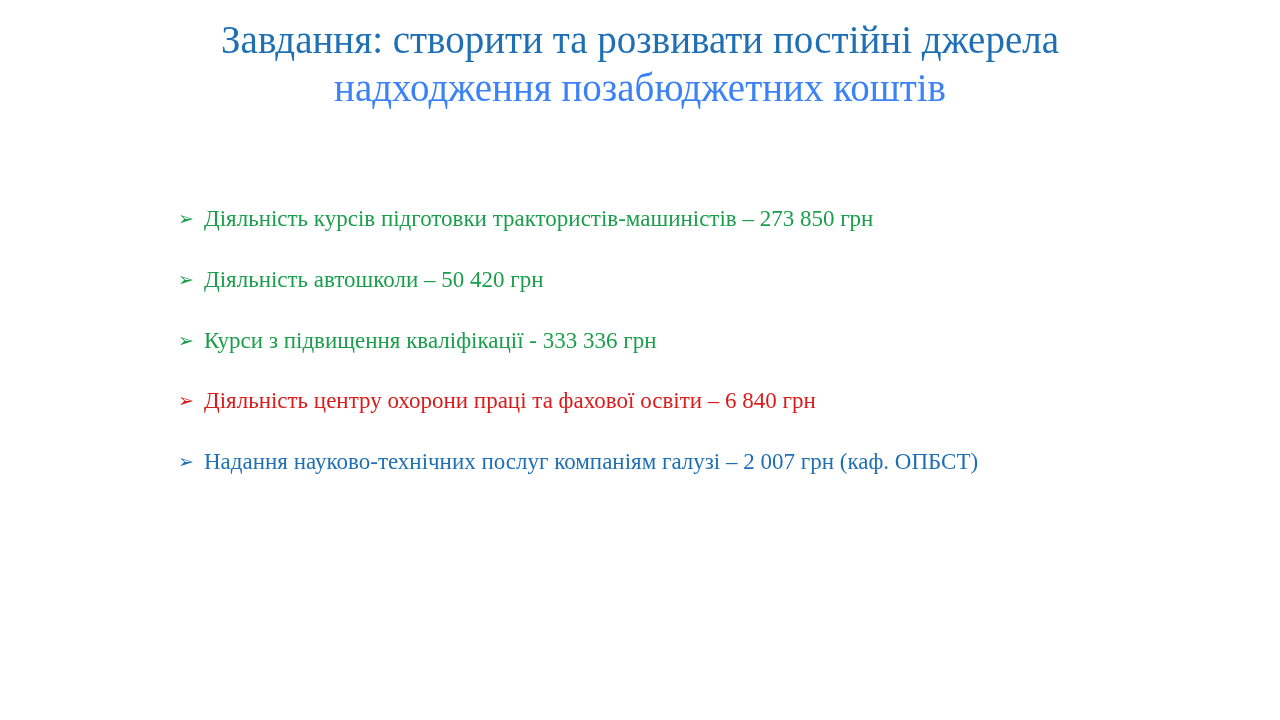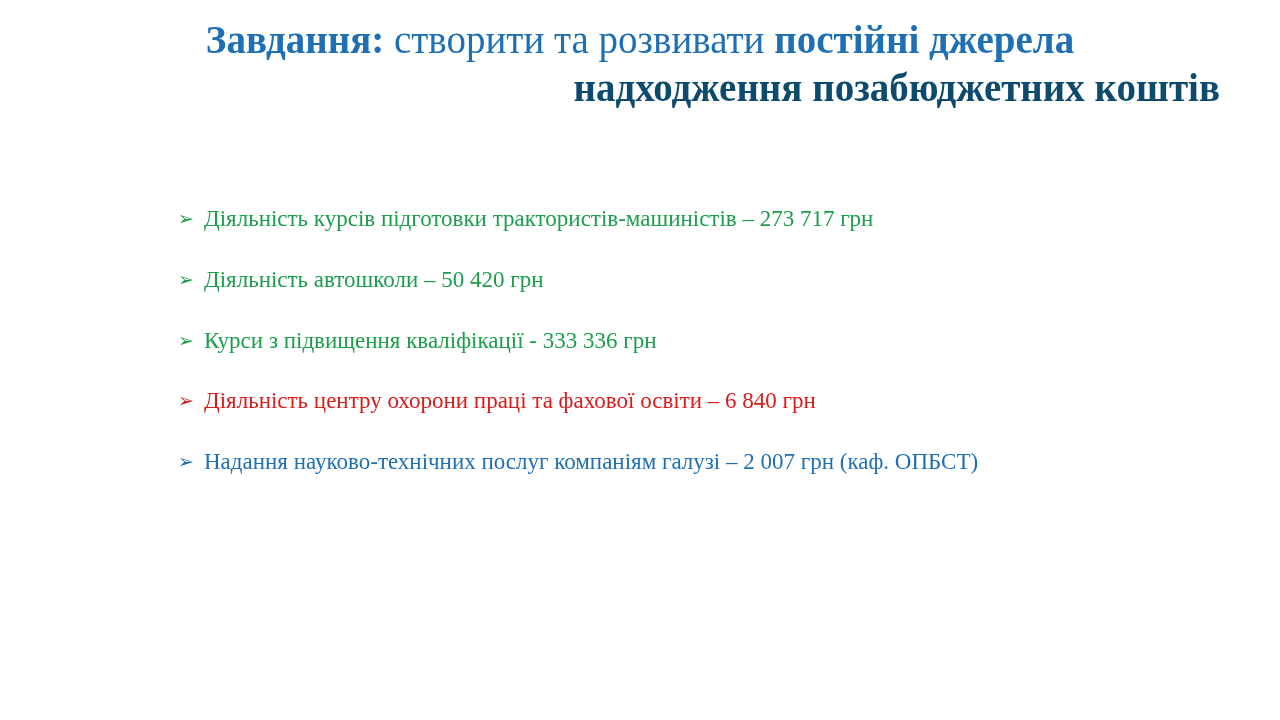--- a/index.html
+++ b/index.html
@@ -26,21 +26,21 @@
     width: 1160px;
     text-align: center;
     line-height: 1.22;
   }
   .title-line {
     font-size: 39px;
     color: #1F6FB5;
     white-space: nowrap;
   }
   .title-strong {
-    font-weight: bold;
+    font-weight: normal;
   }
   .title-normal {
     font-weight: normal;
     margin-top: 24px;
   }
   .bullet-list {
     position: absolute;
     left: 178px;
     top: 205px;
     width: 1000px;
@@ -64,28 +64,28 @@
     white-space: nowrap;
   }
 </style>
 </head>
 <body>
 
 <div class="slide">
 
   <div class="title-block">
     <div class="title-line" style="color: rgb(31, 111, 181);"><span class="title-strong">Завдання:</span><span class="title-normal"> створити та розвивати </span><span class="title-strong">постійні джерела</span></div>
-    <div class="title-line" style="color: #0c4a6e; text-align: right;"><span class="title-strong">надходження позабюджетних коштів</span></div>
+    <div class="title-line" style="color: #3b82f6;"><span class="title-strong">надходження позабюджетних коштів</span></div>
   </div>
 
   <div class="bullet-list">
 
     <div class="bullet-item" style="color: rgb(26, 158, 75);">
       <span class="bullet-marker">➢</span>
-      <span class="bullet-text">Діяльність курсів підготовки трактористів-машиністів – 273 717 грн</span>
+      <span class="bullet-text">Діяльність курсів підготовки трактористів-машиністів – 273 850 грн</span>
     </div>
 
     <div class="bullet-item" style="color: rgb(26, 158, 75);">
       <span class="bullet-marker">➢</span>
       <span class="bullet-text">Діяльність автошколи – 50 420 грн</span>
     </div>
 
     <div class="bullet-item" style="color: rgb(26, 158, 75);">
       <span class="bullet-marker">➢</span>
       <span class="bullet-text">Курси з підвищення кваліфікації -  333 336 грн</span>

